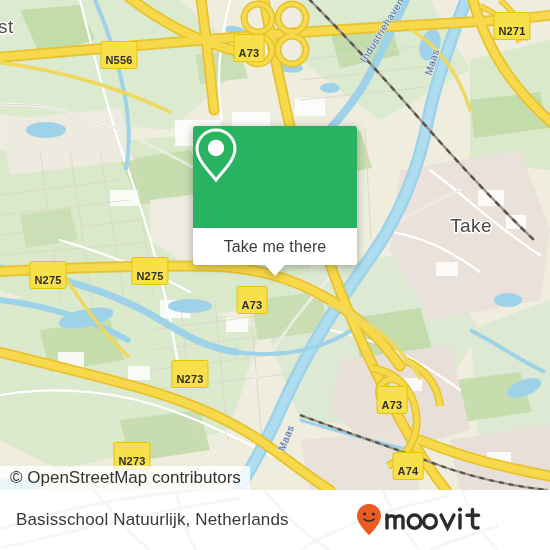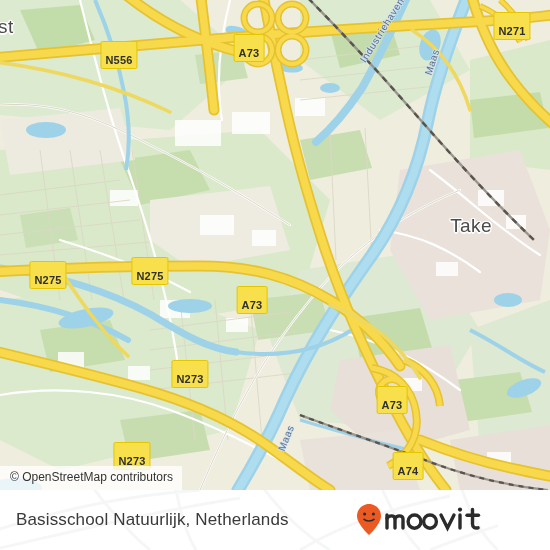--- a/index.html
+++ b/index.html
@@ -49,21 +49,21 @@
     white-space:nowrap;
     text-shadow:1px 0 #cfe4f2,-1px 0 #cfe4f2,0 1px #cfe4f2,0 -1px #cfe4f2;
   }
 
   
   .attrib{
     position:absolute;
     left:0;bottom:0;
     background:rgba(255,255,255,.78);
     color:#333;
-    font-size:12px;
+    font-size:17px;
     padding:4px 9px 5px 10px;
     line-height:15px;
     white-space:nowrap;
   }
 
   
   .popup{
     position:absolute;
     left:193px;top:126px;
     width:164px;
@@ -312,20 +312,32 @@
     <div class="shield" style="left:249px;top:48px;transform:translate(-50%,-50%);">A73</div>
     <div class="shield" style="left:512px;top:26px;transform:translate(-50%,-50%);">N271</div>
     <div class="shield" style="left:48px;top:275px;transform:translate(-50%,-50%);">N275</div>
     <div class="shield" style="left:150px;top:271px;transform:translate(-50%,-50%);">N275</div>
     <div class="shield" style="left:252px;top:300px;transform:translate(-50%,-50%);">A73</div>
     <div class="shield" style="left:190px;top:374px;transform:translate(-50%,-50%);">N273</div>
     <div class="shield" style="left:132px;top:456px;transform:translate(-50%,-50%);">N273</div>
     <div class="shield" style="left:392px;top:400px;transform:translate(-50%,-50%);">A73</div>
     <div class="shield" style="left:408px;top:466px;transform:translate(-50%,-50%);">A74</div>
 
+    <div class="popup">
+      <div class="popup-green">
+        <svg width="46" height="58" viewBox="0 0 46 58">
+          <path d="M23 4 C12.5 4 4 12.4 4 22.8 C4 33.5 14.6 43.5 23 54 C31.4 43.5 42 33.5 42 22.8 C42 12.4 33.5 4 23 4 Z" fill="none" stroke="#ffffff" stroke-width="3"></path>
+          <circle cx="23" cy="22" r="8.2" fill="#ffffff"></circle>
+        </svg>
+      </div>
+      <div class="popup-white">
+        <span>Take me there</span>
+      </div>
+      <div class="popup-tail"></div>
+    </div>
 
     <div class="attrib">© OpenStreetMap contributors</div>
   </div>
 
   <div class="footer">
     <svg class="footer-bg" width="550" height="60" viewBox="0 0 550 60">
       <g stroke="#eceef0" stroke-width="3" fill="none">
         <path d="M-10,42 C60,20 120,6 200,0"></path>
         <path d="M0,58 C80,40 150,22 240,8"></path>
         <path d="M90,-6 C110,20 130,44 150,60"></path>

